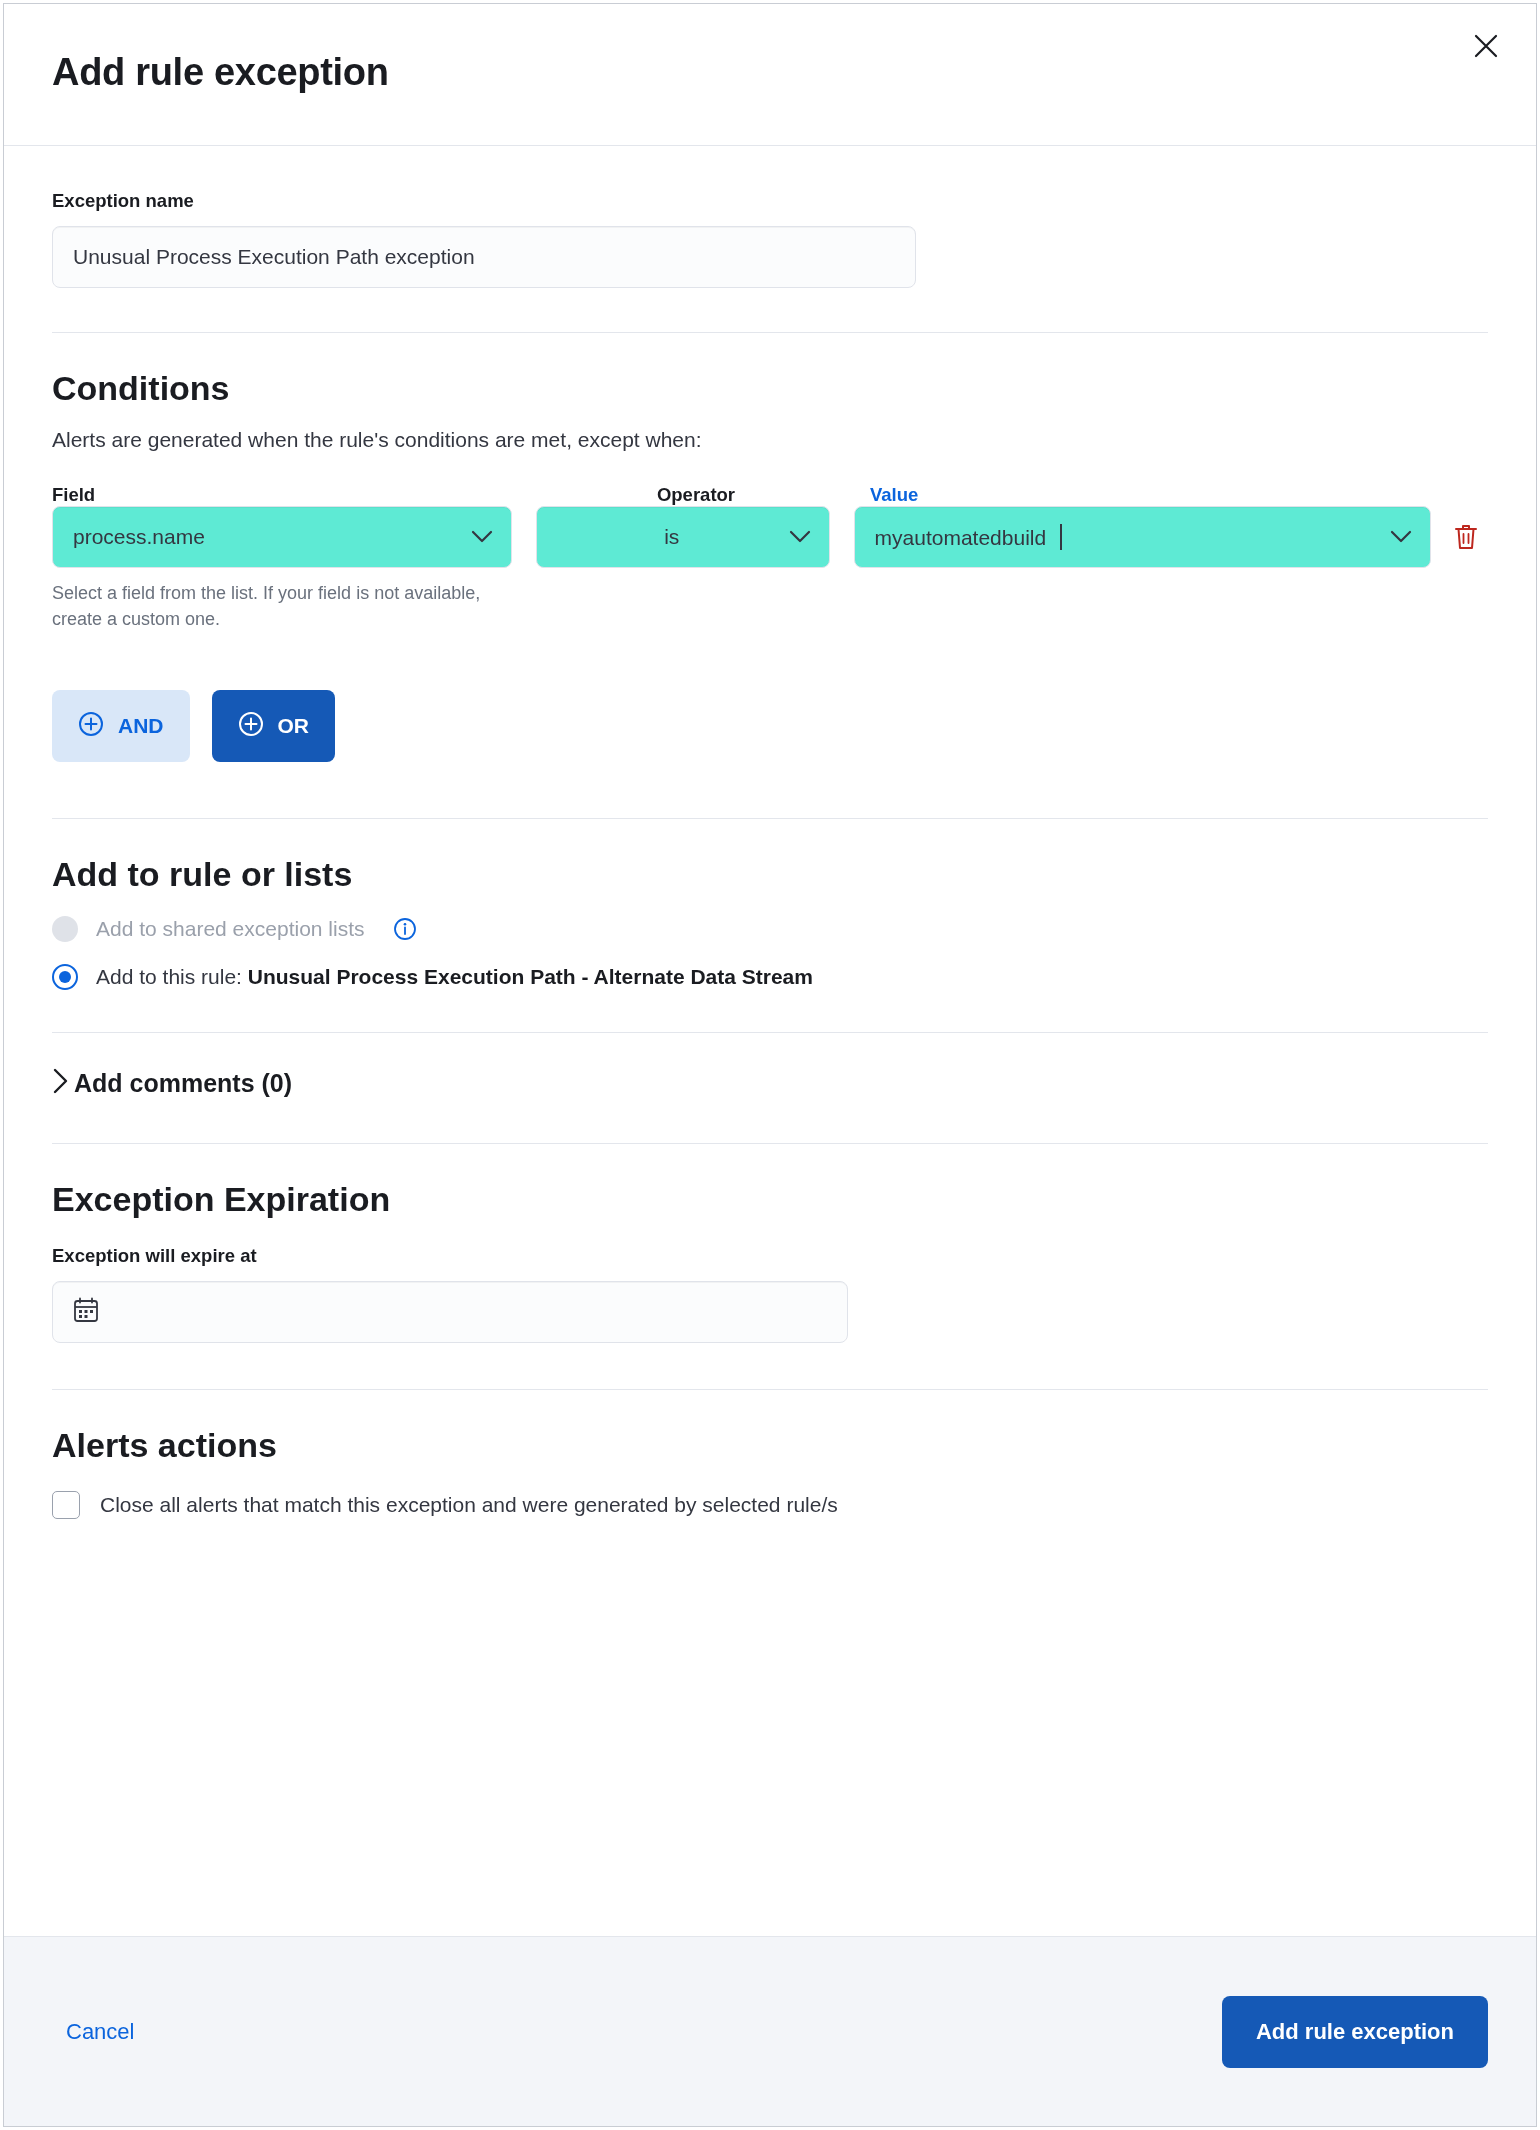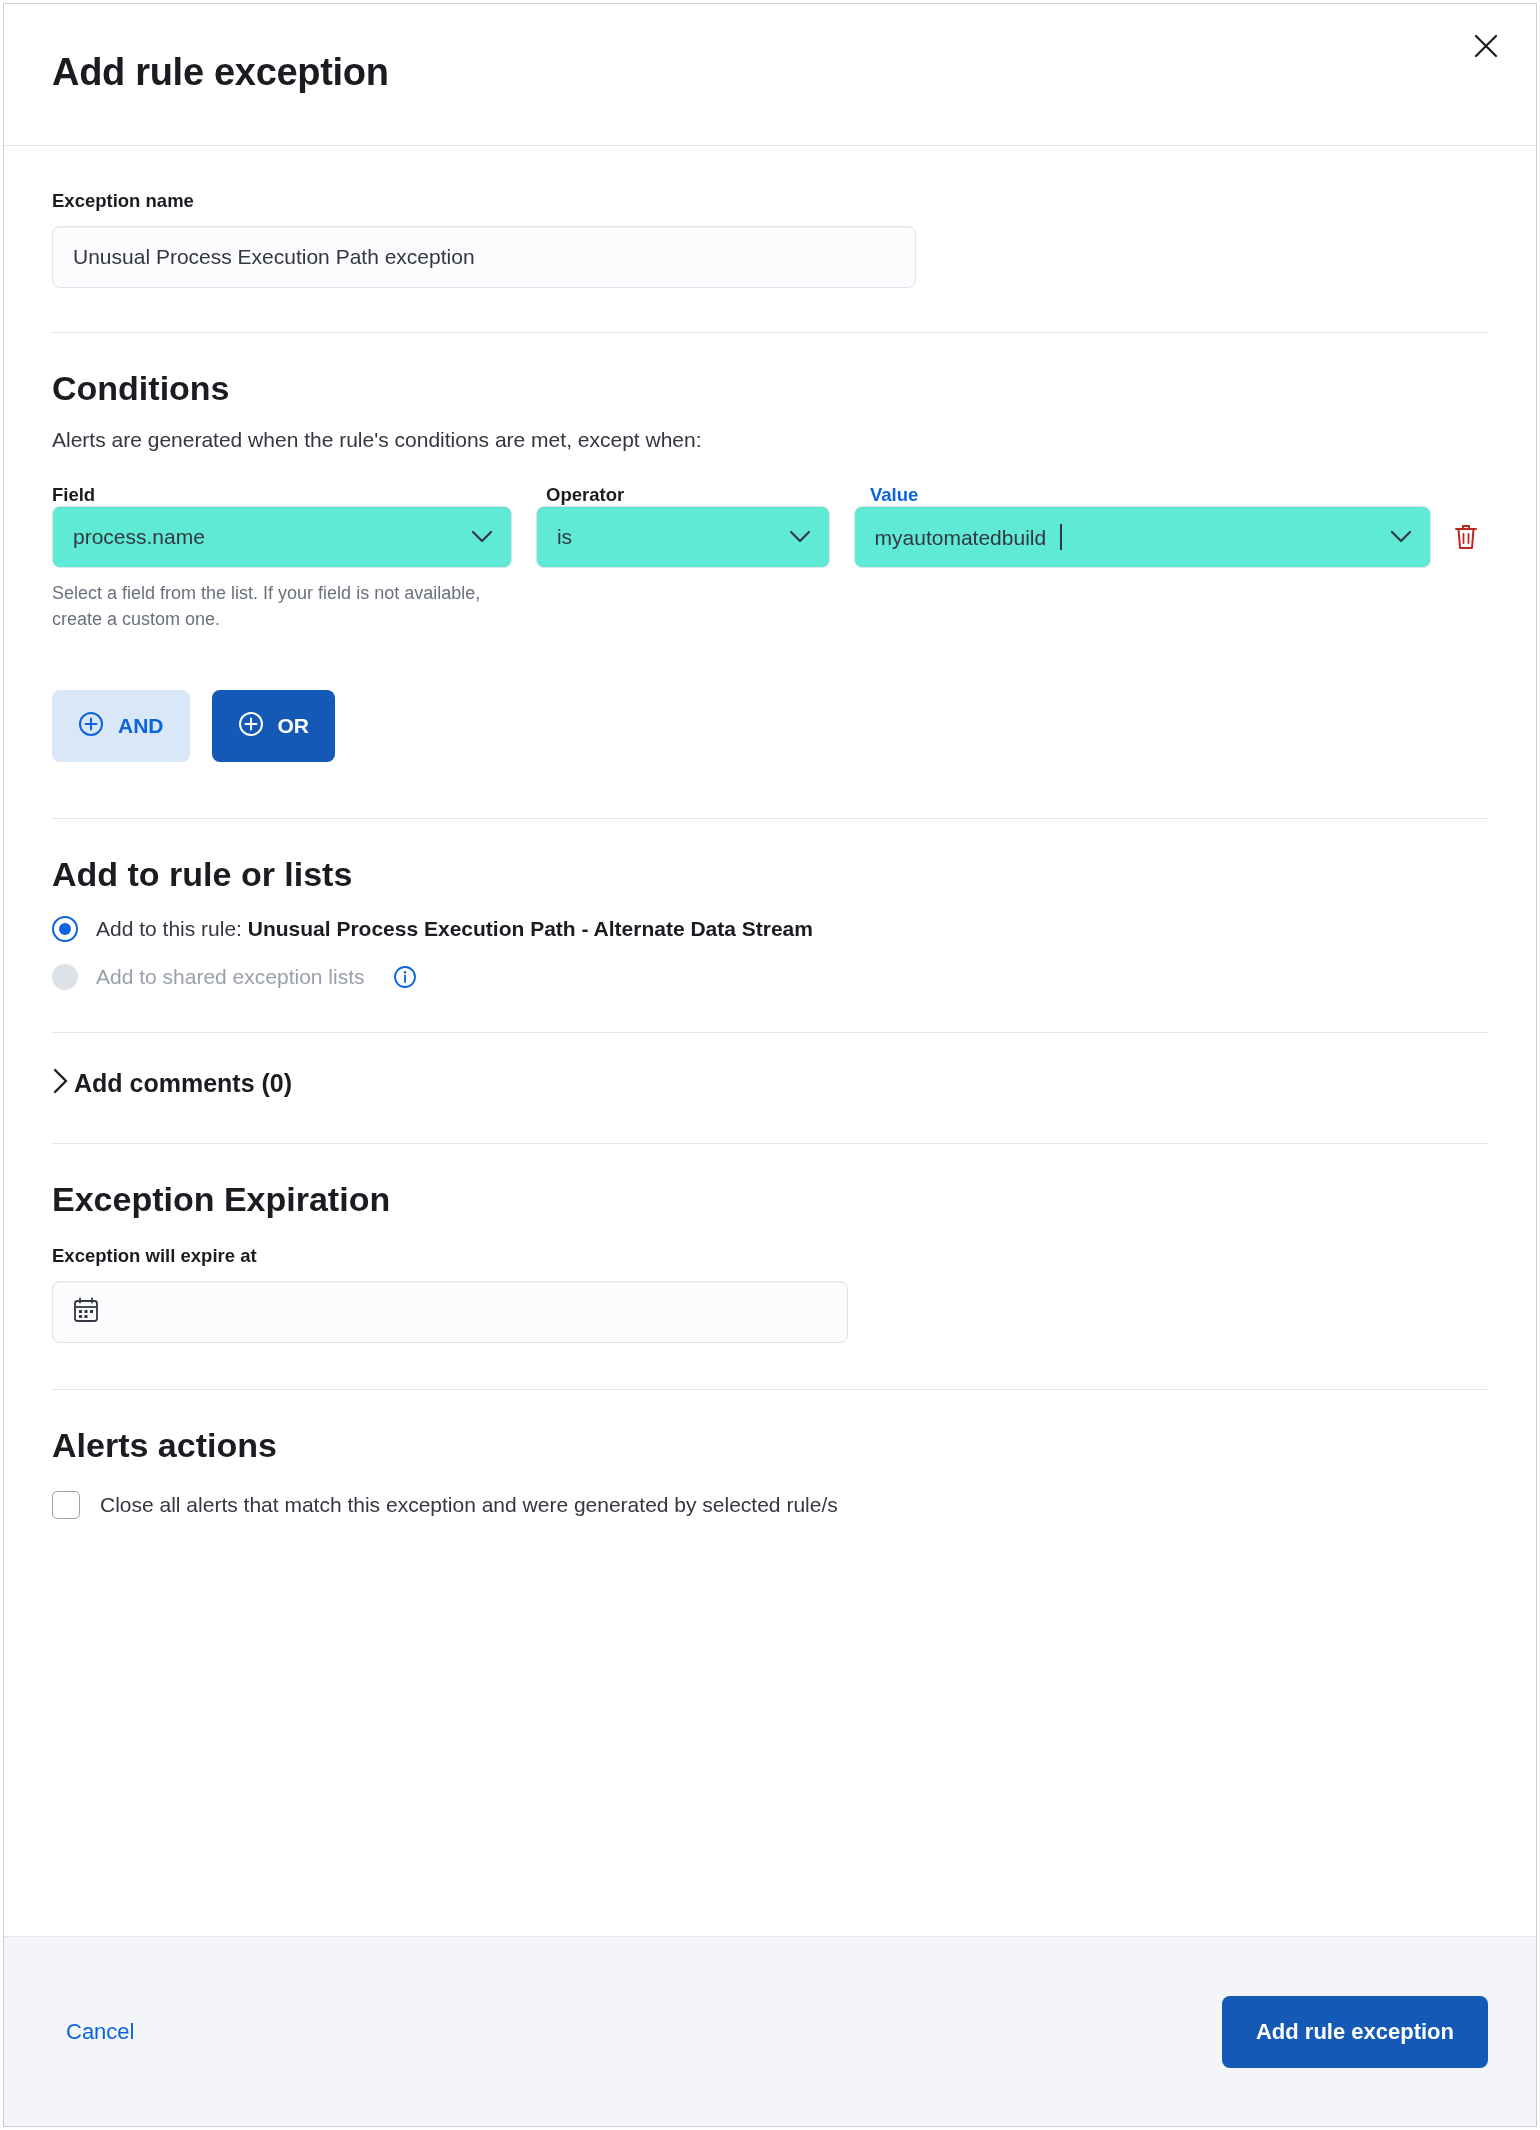--- a/index.html
+++ b/index.html
@@ -103,21 +103,21 @@
   .name-divider { margin-top: 44px; }
 
   
   .conditions-block { padding-top: 36px; }
   .cond-desc { margin-top: 20px; }
   .cond-header-row {
     display: flex;
     margin-top: 32px;
   }
   .col-field { width: 470px; }
-  .col-operator { width: 300px; margin-left: 24px; }
+  .col-operator { width: 300px; margin-left: 24px; text-align: center; }
   .col-value { width: 590px; margin-left: 24px; }
   .col-head {
     font-size: 18.5px;
     font-weight: 700;
     color: #1a1c21;
     margin-bottom: 0;
   }
   .col-head.value-head { color: #0b64dd; }
   .select-box {
     height: 62px;
@@ -415,33 +415,33 @@
           </span>
           <span>OR</span>
         </button>
       </div>
     </div>
     <div class="divider cond-divider"></div>
 
     <div class="addrule-block">
       <div class="section-title">Add to rule or lists</div>
       <div class="radio-row">
-        <span class="radio checked"></span>
-        <span class="radio-label"><span>Add to this rule: </span><b>Unusual Process Execution Path - Alternate Data Stream</b></span>
-      </div>
-      <div class="radio-row">
         <span class="radio disabled"></span>
         <span class="radio-label disabled">Add to shared exception lists</span>
         <span class="info-icon">
           <svg width="24" height="24" viewBox="0 0 24 24">
               <circle cx="12" cy="12" r="10" stroke="#0b64dd" stroke-width="1.8" fill="none"></circle>
               <circle cx="12" cy="7.2" r="1.3" fill="#0b64dd"></circle>
               <path d="M12 10.5 V17" stroke="#0b64dd" stroke-width="1.8" stroke-linecap="round"></path>
             </svg>
         </span>
+      </div>
+      <div class="radio-row">
+        <span class="radio checked"></span>
+        <span class="radio-label"><span>Add to this rule: </span><b>Unusual Process Execution Path - Alternate Data Stream</b></span>
       </div>
     </div>
     <div class="divider addrule-divider"></div>
 
     <div class="comments-block">
       <div class="comments-row">
         <span>
           <svg width="18" height="28" viewBox="0 0 18 28">
               <path d="M3 3 L14 14 L3 25" stroke="#1a1c21" stroke-width="2.4" fill="none" stroke-linecap="round" stroke-linejoin="round"></path>
             </svg>

